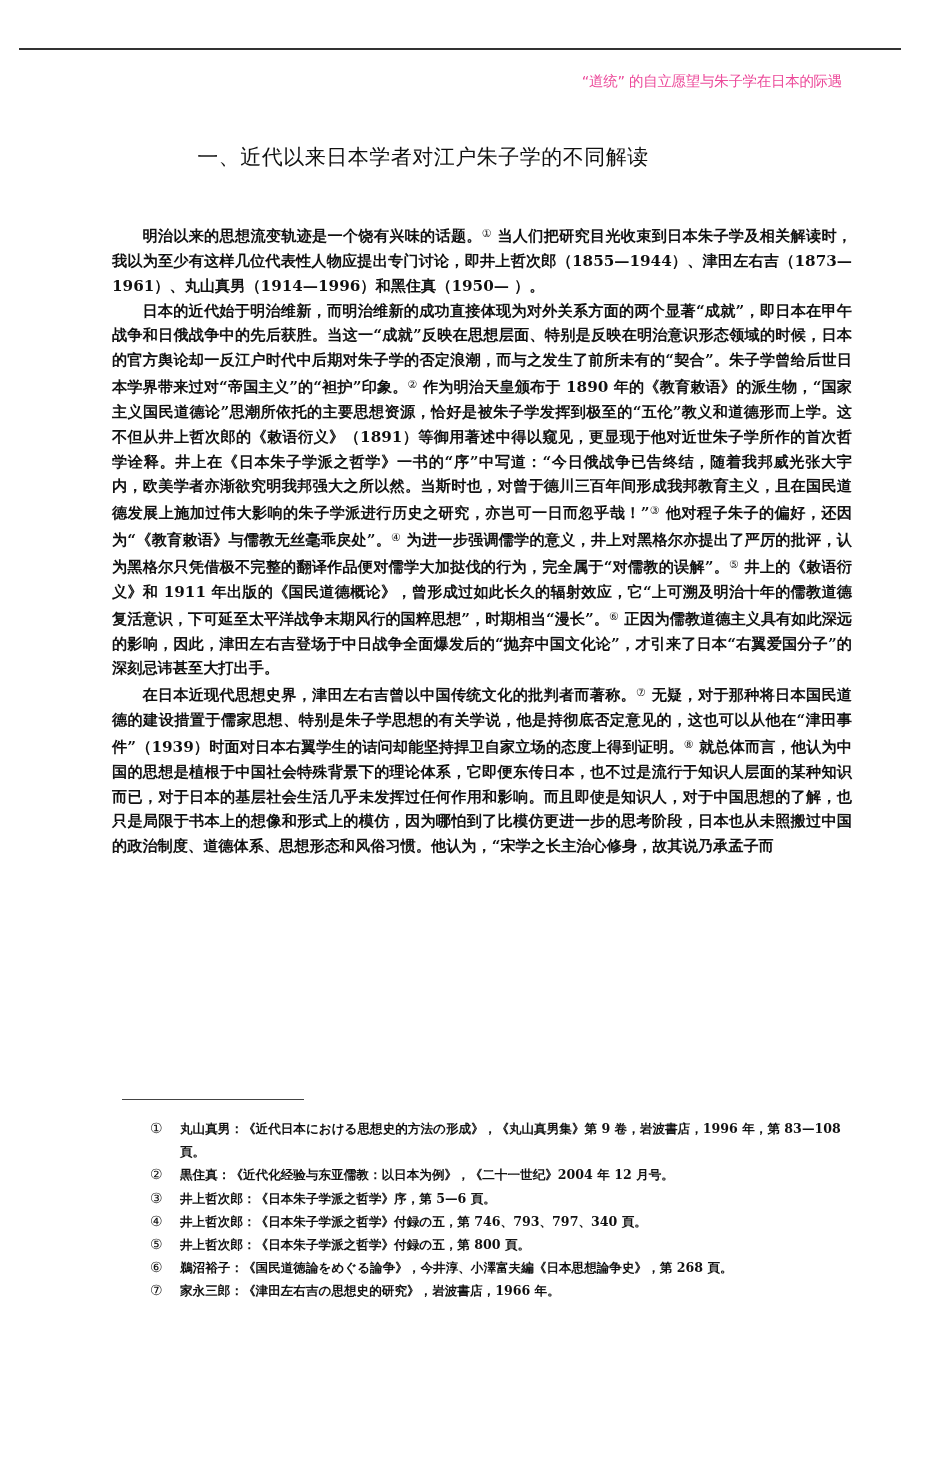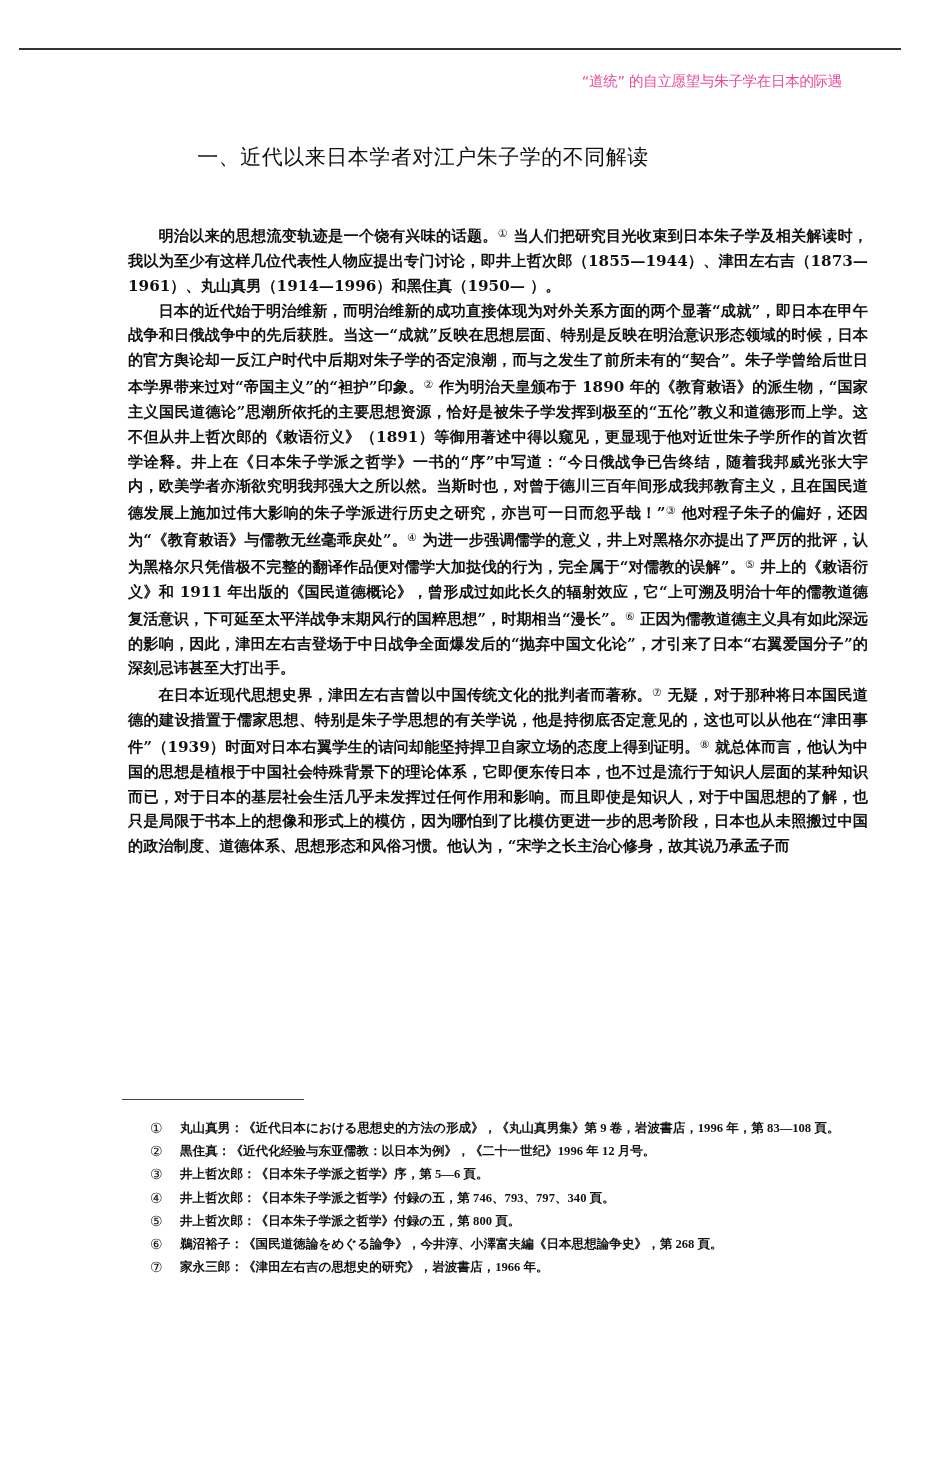--- a/index.html
+++ b/index.html
@@ -18,37 +18,37 @@
     font-family: "DejaVu Sans", "Liberation Sans", sans-serif;
     font-size: 14.5px; letter-spacing: -0.3px; color: #ec4899;
   }
   .section-title {
     position: absolute; left: 0; top: 143px; width: 846px; text-align: center;
     font-family: "DejaVu Sans", "Liberation Sans", sans-serif;
     font-size: 21px; letter-spacing: 0.5px; font-weight: normal; color: #111;
     margin: 0;
   }
   .body-text {
-    position: absolute; left: 128px; top: 222px; width: 740px;
+    position: absolute; left: 112px; top: 222px; width: 740px;
     font-size: 15.2px; line-height: 24.85px; text-align: justify;
     font-weight: bold;
   }
   .body-text p { margin: 0; text-indent: 2em; }
   .fn-ref { font-size: 11px; vertical-align: 4px; font-weight: normal; }
   .footnote-rule {
     position: absolute; left: 122px; top: 1099px; width: 182px; height: 1px;
     background: #444;
   }
   .footnotes {
     position: absolute; left: 150px; top: 1117px; width: 710px;
     font-size: 12.6px; line-height: 23.2px; font-weight: bold;
   }
   .fn { display: flex; margin: 0; }
   .fn-num { width: 30px; flex: 0 0 30px; font-weight: normal; font-size: 14px; }
-  .fn-text { flex: 1; font-family: Liberation Serif, serif; }
+  .fn-text { flex: 1; }
 </style>
 </head>
 <body>
 
 <div class="top-rule"></div>
 <div class="running-header">“道统” 的自立愿望与朱子学在日本的际遇</div>
 
 <h2 class="section-title">一、近代以来日本学者对江户朱子学的不同解读</h2>
 
 <div class="body-text">
@@ -59,21 +59,21 @@
 
 <div class="footnote-rule"></div>
 
 <div class="footnotes">
   <div class="fn">
     <span class="fn-num">①</span>
     <span class="fn-text">丸山真男：《近代日本における思想史的方法の形成》，《丸山真男集》第 9 卷，岩波書店，1996 年，第 83—108 頁。</span>
   </div>
   <div class="fn">
     <span class="fn-num">②</span>
-    <span class="fn-text">黒住真：《近代化经验与东亚儒教：以日本为例》，《二十一世纪》1996 年 12 月号。</span>
+    <span class="fn-text">黒住真：《近代化经验与东亚儒教：以日本为例》，《二十一世纪》2004 年 12 月号。</span>
   </div>
   <div class="fn">
     <span class="fn-num">③</span>
     <span class="fn-text">井上哲次郎：《日本朱子学派之哲学》序，第 5—6 頁。</span>
   </div>
   <div class="fn">
     <span class="fn-num">④</span>
     <span class="fn-text">井上哲次郎：《日本朱子学派之哲学》付録の五，第 746、793、797、340 頁。</span>
   </div>
   <div class="fn">

